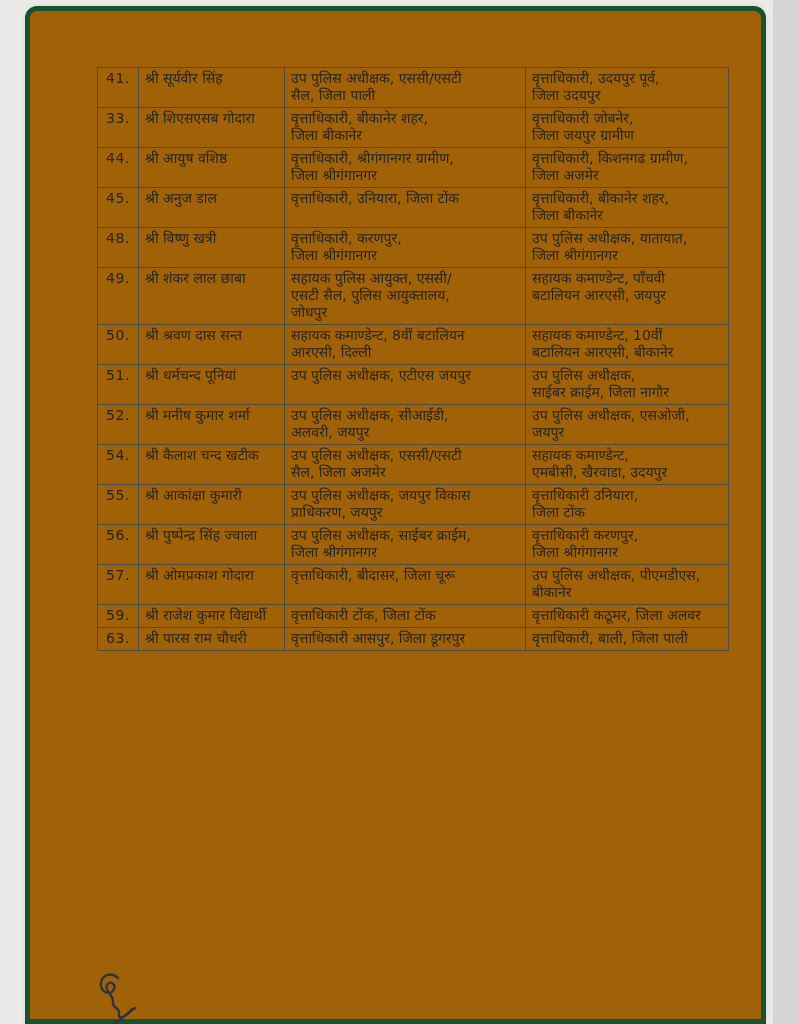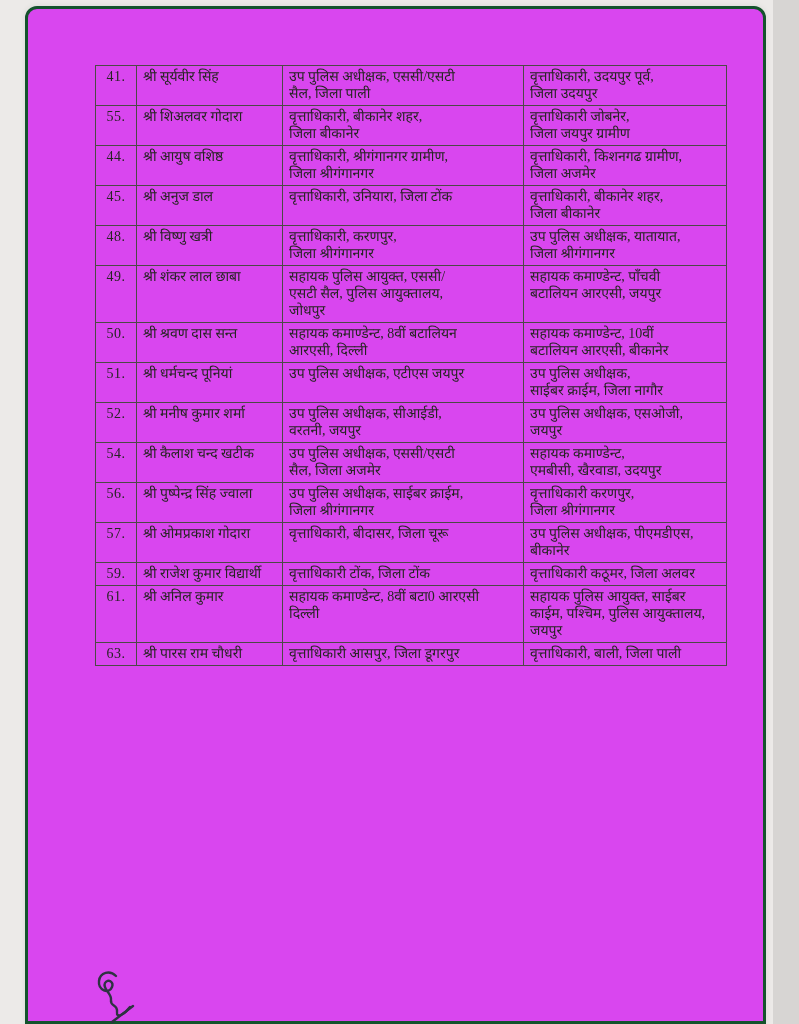--- a/index.html
+++ b/index.html
@@ -8,26 +8,25 @@
     background:#eceae8;
     font-family:"DejaVu Sans","Liberation Sans",sans-serif;
     position:relative;
   }
   .right-band{
     position:absolute;top:0;right:0;width:26px;height:1024px;
     background:#d7d5d3;
   }
   .page{
     position:absolute;top:6px;left:25px;width:741px;height:1018px;
-    background:#d946ef;
-    border:3px solid #14532d;
+    background:#a16207;
+    border:5px solid #14532d;
     border-radius:12px 12px 0 0;
     box-shadow:0 0 6px rgba(0,0,0,0.08);
     box-sizing:border-box;
-    font-family:Liberation Serif, serif;
   }
   table.transfer{
     position:absolute;top:56px;left:67px;
     width:631px;
     border-collapse:collapse;
     table-layout:fixed;
     color:#262522;
   }
   table.transfer td{
     border:1px solid #4c4a46;
@@ -75,22 +74,22 @@
   <tr>
     <td class="sn">41.</td>
     <td class="name">श्री सूर्यवीर सिंह</td>
     <td class="from">उप पुलिस अधीक्षक, एससी/एसटी
 सैल, जिला पाली</td>
     <td class="to">वृत्ताधिकारी, उदयपुर पूर्व,
 जिला उदयपुर</td>
   </tr>
 
   <tr>
-    <td class="sn">55.</td>
-    <td class="name">श्री शिअलवर गोदारा</td>
+    <td class="sn">33.</td>
+    <td class="name">श्री शिएसएसब गोदारा</td>
     <td class="from">वृत्ताधिकारी, बीकानेर शहर,
 जिला बीकानेर</td>
     <td class="to">वृत्ताधिकारी जोबनेर,
 जिला जयपुर ग्रामीण</td>
   </tr>
 
 
   <tr>
     <td class="sn">44.</td>
     <td class="name">श्री आयुष वशिष्ठ</td>
@@ -143,35 +142,43 @@
     <td class="name">श्री धर्मचन्द पूनियां</td>
     <td class="from">उप पुलिस अधीक्षक, एटीएस जयपुर</td>
     <td class="to">उप पुलिस अधीक्षक,
 साईबर क्राईम, जिला नागौर</td>
   </tr>
 
   <tr>
     <td class="sn">52.</td>
     <td class="name">श्री मनीष कुमार शर्मा</td>
     <td class="from">उप पुलिस अधीक्षक, सीआईडी,
-वरतनी, जयपुर</td>
+अलवरी, जयपुर</td>
     <td class="to">उप पुलिस अधीक्षक, एसओजी,
 जयपुर</td>
   </tr>
 
 
   <tr>
     <td class="sn">54.</td>
     <td class="name">श्री कैलाश चन्द खटीक</td>
     <td class="from">उप पुलिस अधीक्षक, एससी/एसटी
 सैल, जिला अजमेर</td>
     <td class="to">सहायक कमाण्डेन्ट,
 एमबीसी, खैरवाडा, उदयपुर</td>
   </tr>
 
+  <tr>
+    <td class="sn">55.</td>
+    <td class="name">श्री आकांक्षा कुमारी</td>
+    <td class="from">उप पुलिस अधीक्षक, जयपुर विकास
+प्राधिकरण, जयपुर</td>
+    <td class="to">वृत्ताधिकारी उनियारा,
+जिला टोंक</td>
+  </tr>
 
   <tr>
     <td class="sn">56.</td>
     <td class="name">श्री पुष्पेन्द्र सिंह ज्वाला</td>
     <td class="from">उप पुलिस अधीक्षक, साईबर क्राईम,
 जिला श्रीगंगानगर</td>
     <td class="to">वृत्ताधिकारी करणपुर,
 जिला श्रीगंगानगर</td>
   </tr>
 
@@ -185,29 +192,20 @@
 
 
   <tr>
     <td class="sn">59.</td>
     <td class="name">श्री राजेश कुमार विद्यार्थी</td>
     <td class="from">वृत्ताधिकारी टोंक, जिला टोंक</td>
     <td class="to">वृत्ताधिकारी कठूमर, जिला अलवर</td>
   </tr>
 
 
-  <tr>
-    <td class="sn">61.</td>
-    <td class="name">श्री अनिल कुमार</td>
-    <td class="from">सहायक कमाण्डेन्ट, 8वीं बटा0 आरएसी
-दिल्ली</td>
-    <td class="to">सहायक पुलिस आयुक्त, साईबर
-काईम, पश्चिम, पुलिस आयुक्तालय,
-जयपुर</td>
-  </tr>
 
 
   <tr>
     <td class="sn">63.</td>
     <td class="name">श्री पारस राम चौधरी</td>
     <td class="from">वृत्ताधिकारी आसपुर, जिला डूगरपुर</td>
     <td class="to">वृत्ताधिकारी, बाली, जिला पाली</td>
   </tr>
 </tbody>
   </table>

